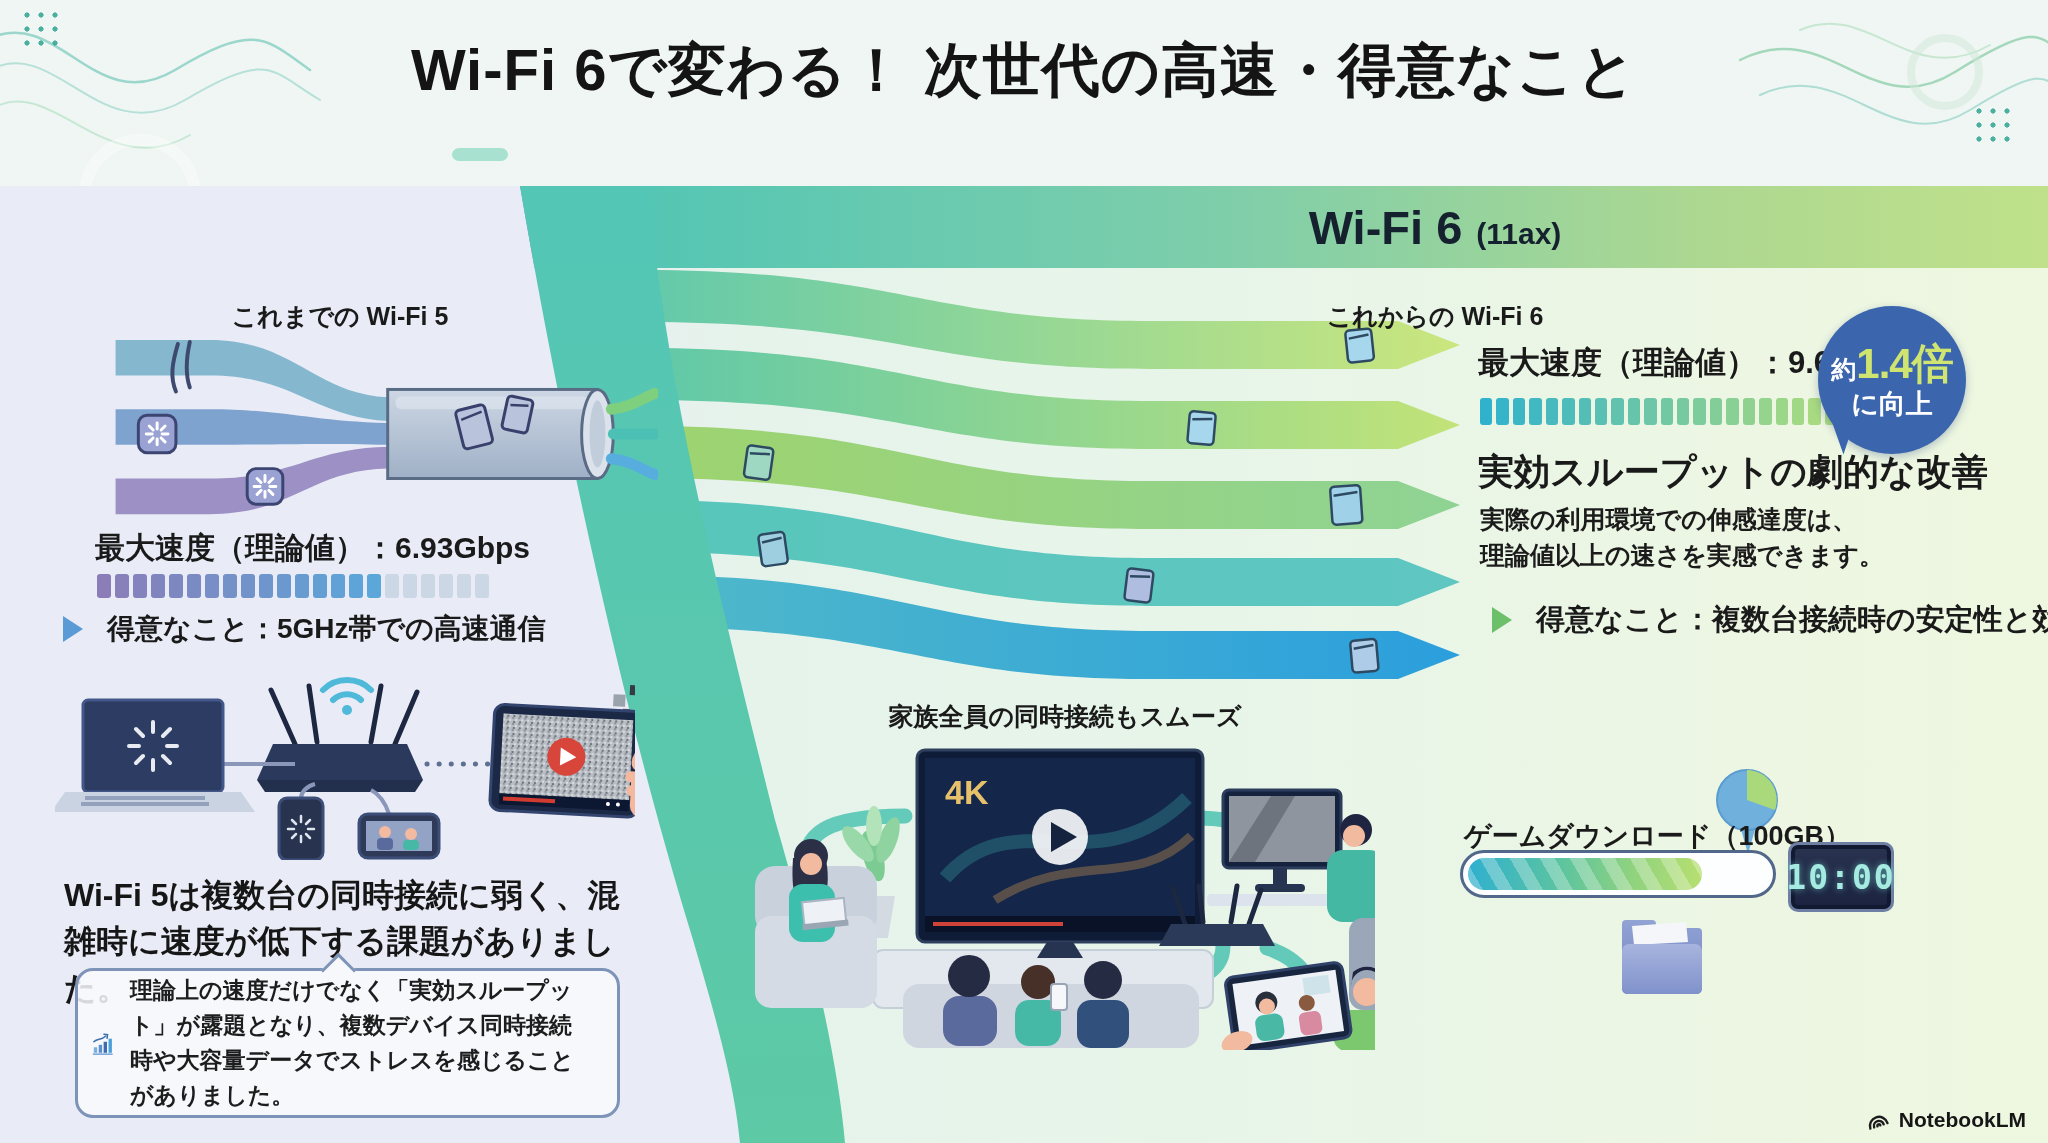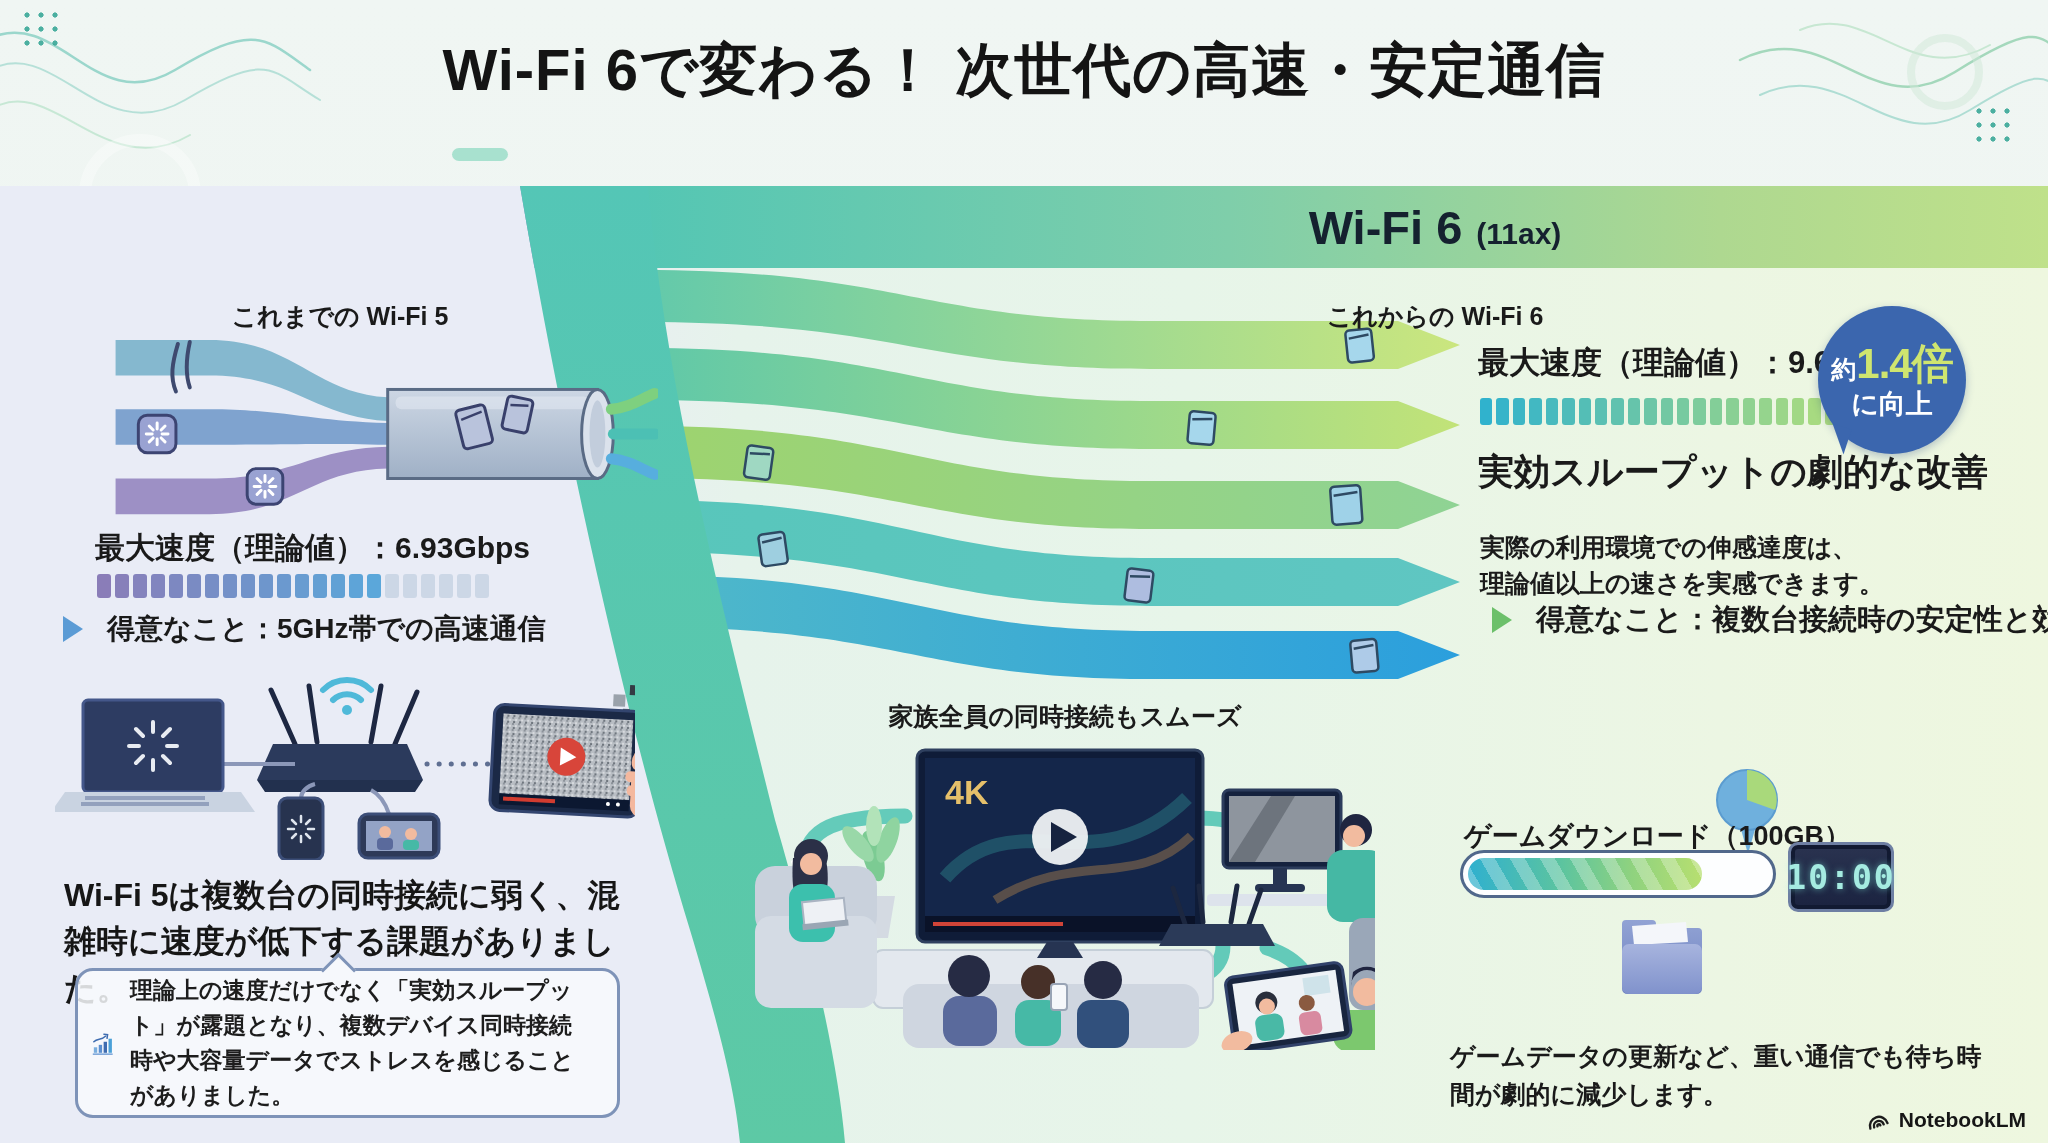--- a/index.html
+++ b/index.html
@@ -32,21 +32,21 @@
   .tri{width:0;height:0;border-top:13px solid transparent;border-bottom:13px solid transparent;}
   .tri-blue{border-left:20px solid #5b9bd5;}
   .tri-green{border-left:20px solid #6cc06a;}
   .problem{font-size:32px;font-weight:700;line-height:1.45;color:#161616;}
   .callout{background:rgba(248,250,253,.85);border:3px solid #7e93b8;border-radius:18px;
     display:flex;align-items:center;gap:16px;padding:14px 30px 14px 14px;box-sizing:border-box;}
   .callout::before{content:"";position:absolute;top:-13px;left:46%;width:22px;height:22px;
     background:#f6f8fc;border-left:3px solid #7e93b8;border-top:3px solid #7e93b8;transform:rotate(45deg);}
   .callout-text{font-size:23px;font-weight:700;line-height:1.52;color:#1d1d1d;}
   .imp-title{font-size:36px;font-weight:800;white-space:nowrap;}
-  .imp-body{font-size:25px;font-weight:600;line-height:1.42;color:#1b1b1b;white-space:nowrap;margin-top:28px;}
+  .imp-body{font-size:25px;font-weight:600;line-height:1.42;color:#1b1b1b;white-space:nowrap;}
   .badge{border-radius:50%;background:#3b66ae;color:#fff;display:flex;flex-direction:column;
     align-items:center;justify-content:center;box-shadow:0 3px 8px rgba(40,70,130,.3);}
   .badge::after{content:"";position:absolute;left:10px;bottom:2px;width:0;height:0;
     border-top:26px solid #3b66ae;border-left:20px solid transparent;transform:rotate(18deg);}
   .badge-l1{display:flex;align-items:baseline;line-height:1;}
   .badge-prefix{font-size:25px;font-weight:700;}
   .badge-value{font-size:42px;font-weight:800;color:#cfe56f;letter-spacing:-1px;}
   .badge-suffix{font-size:27px;font-weight:700;margin-top:6px;line-height:1;}
   .dl-label{font-size:27px;font-weight:700;white-space:nowrap;}
   .pill{border:3px solid #51688b;background:#fdfeff;border-radius:26px;padding:5px;box-sizing:border-box;}
@@ -159,21 +159,21 @@
           <rect width="26" height="32" rx="4" fill="#9fd8c2"></rect>
           <path d="M3,8 L23,6" fill="none"></path>
         </g>
       <g transform="translate(758,535) rotate(-8)">
           <rect width="26" height="32" rx="4" fill="#9ecfe0"></rect>
           <path d="M3,8 L23,6" fill="none"></path>
         </g>
     </g>
   </svg>
 
-  <div class="title">Wi-Fi 6で変わる！ 次世代の高速・安定通信</div>
+  <div class="title">Wi-Fi 6で変わる！ 次世代の高速・得意なこと</div>
 
   <div class="abs sec-title center" style="left:120px;top:300px;width:440px;">これまでの Wi-Fi 5</div>
 
   <svg class="abs" style="left:58px;top:338px;" width="600" height="188" viewBox="0 0 600 190">
     <defs>
         <linearGradient id="pipeG" x1="0" y1="0" x2="0" y2="1">
           <stop offset="0" stop-color="#cdd7e4"></stop>
           <stop offset="1" stop-color="#9fb0c6"></stop>
         </linearGradient>
       </defs>
@@ -507,21 +507,20 @@
       <linearGradient id="gFolderFront" x1="0" y1="0" x2="0" y2="1">
           <stop offset="0" stop-color="#a7b4de"></stop>
           <stop offset="1" stop-color="#8092cc"></stop>
         </linearGradient>
     </defs>
     <path d="M2,10 L2,6 Q2,2 6,2 L32,2 Q36,2 36,6 L36,10 L78,10 Q82,10 82,14 L82,70 Q82,76 76,76 L8,76 Q2,76 2,70 Z" fill="url(#gFolderBack)"></path>
     <path d="M12,8 L66,4 L68,24 L14,27 Z" fill="#f4f6fa"></path>
     <rect x="2" y="26" width="80" height="50" rx="7" fill="url(#gFolderFront)"></rect>
   </svg>
 
-  <div class="abs dl-caption" style="left:1450px;top:1038px;width:548px;">ゲームデータの更新など、重い通信でも待ち時間が劇的に減少します。</div>
 
   <div class="abs brand" style="right:22px;bottom:10px;">
     <svg width="26" height="26" viewBox="0 0 26 26">
       <g transform="rotate(-18 13 16)" fill="none" stroke="#1c1c1c" stroke-width="2.4" stroke-linecap="round">
         <path d="M4,19 A9,9 0 0 1 22,19"></path>
           <path d="M8,19 A5,5 0 0 1 18,19"></path>
           <path d="M11.5,19 A1.5,1.5 0 0 1 14.5,19"></path>
       </g>
     </svg>
     <span>NotebookLM</span>

